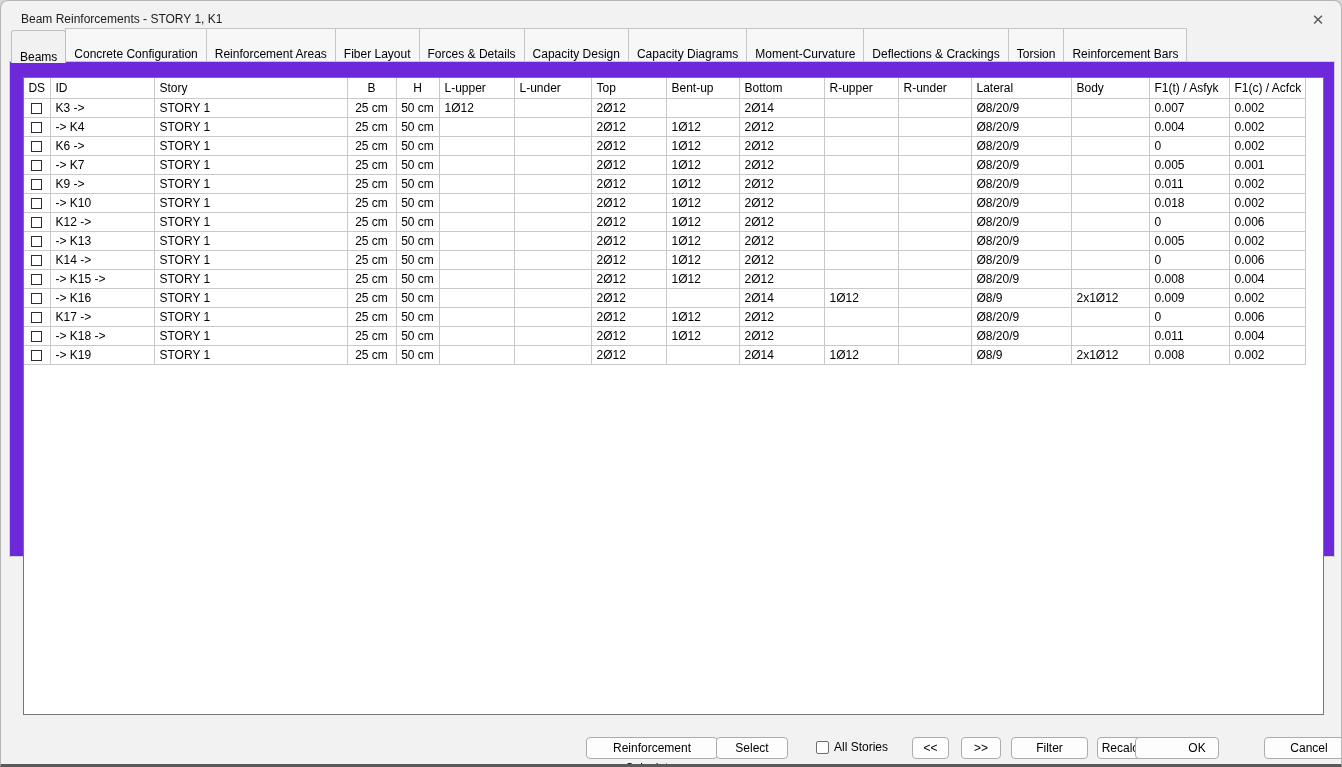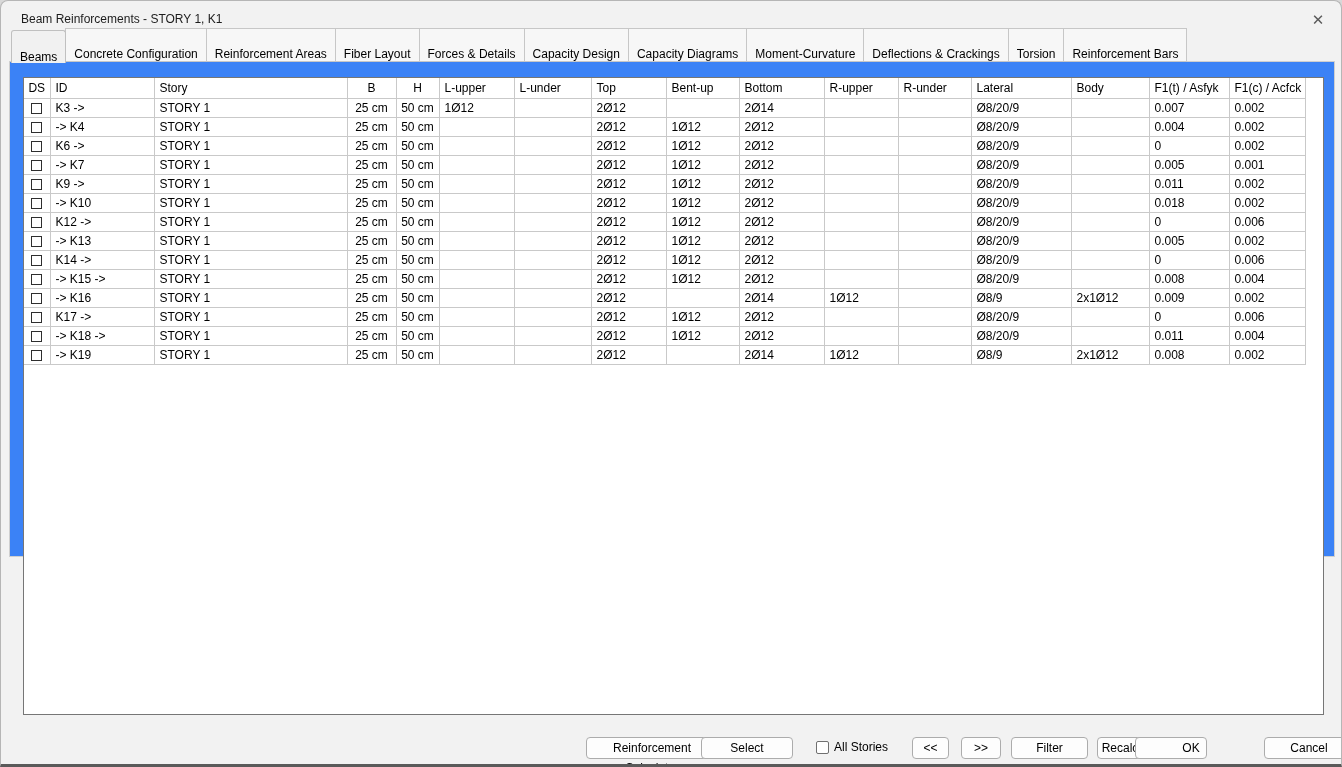--- a/index.html
+++ b/index.html
@@ -12,21 +12,21 @@
   }
   .titlebar { height:36px; display:flex; align-items:center; padding:0 20px; color:#1c1c1c; }
   .close-btn { position:absolute; top:8px; right:12px; width:22px; height:22px; text-align:center;
     line-height:22px; font-size:15px; color:#5a5a5a; cursor:default; }
   .tabstrip { position:absolute; left:10px; top:38px; height:23px; display:flex; align-items:flex-end; z-index:2; }
   .tab { height:20px; line-height:19px; padding:16px 8px; background:#f7f7f7; border:1px solid #c7c7c7;
     margin-right:-1px; white-space:nowrap; }
   .tab.active { height:23px; line-height:21px; background:#f1f1f1; border:1px solid #c0c0c0;
     border-bottom:none; margin-bottom:-1px; border-radius:3px 3px 0 0; position:relative; z-index:3; }
   .tabpage { position:absolute; left:8px; top:60px; width:1326px; height:496px;
-    background:#3b82f6; border:1px solid #cfcfcf; z-index:1; }
+    background:#6d28d9; border:1px solid #cfcfcf; z-index:1; }
   .table-panel { position:absolute; left:13px; top:15px; width:1301px; height:638px;
     background:#ffffff; border:1px solid #767676; overflow:hidden; }
   table.grid { border-collapse:collapse; table-layout:fixed; width:1281px; }
   .grid th, .grid td { height:19px; padding:0 2px 0 5px; border-right:1px solid #c9c9c9;
     border-bottom:1px solid #c9c9c9; font-weight:normal; text-align:left;
     overflow:hidden; white-space:nowrap; font-size:12px; }
   .grid th { height:20px; }
   .grid th.center, .grid td.center { text-align:center; padding:0; }
   .grid td.ds, .grid th.ds { padding:0; text-align:center; }
   tr.selected td { background:var(--sel,#12e3e3); border-top:1px dotted #000; border-bottom:1px dotted #000; }
@@ -358,24 +358,24 @@
               <td class="">0.008</td>
               <td class="">0.002</td>
             </tr>
           </tbody>
         </table>
     </div>
   </div>
 
   <div class="footer">
     <div class="btn" style="left:585px; width:132px;">Reinforcement Calculator</div>
-    <div class="btn" style="left:700px; width:92px;">Select</div>
+    <div class="btn" style="left:715px; width:72px;">Select</div>
     <span class="fcb" style="left:815px;"></span>
     <span class="fcb-label" style="left:833px;">All Stories</span>
     <div class="btn" style="left:911px; width:37px;">&lt;&lt;</div>
     <div class="btn" style="left:960px; width:40px;">&gt;&gt;</div>
     <div class="btn" style="left:1010px; width:77px;">Filter</div>
     <div class="btn" style="left:1096px; width:72px;">Recalculate</div>
-    <div class="btn" style="left:1134px; width:72px;padding-left:40px;">OK</div>
+    <div class="btn" style="left:1134px; width:84px;padding-left:40px;">OK</div>
     <div class="btn" style="left:1263px; width:90px;">Cancel</div>
   </div>
 
 </div>
 
 </body></html>

